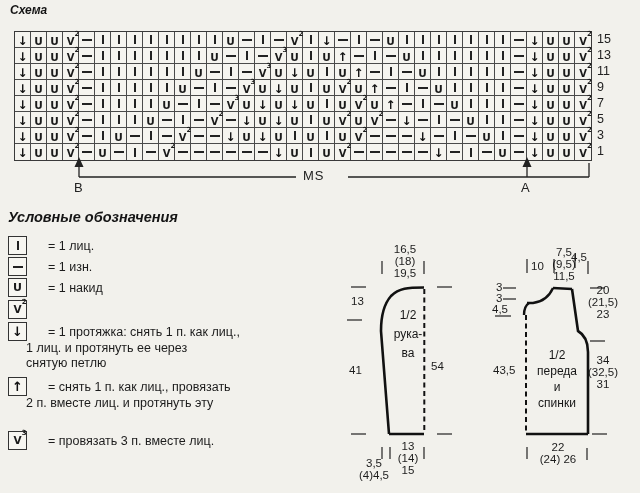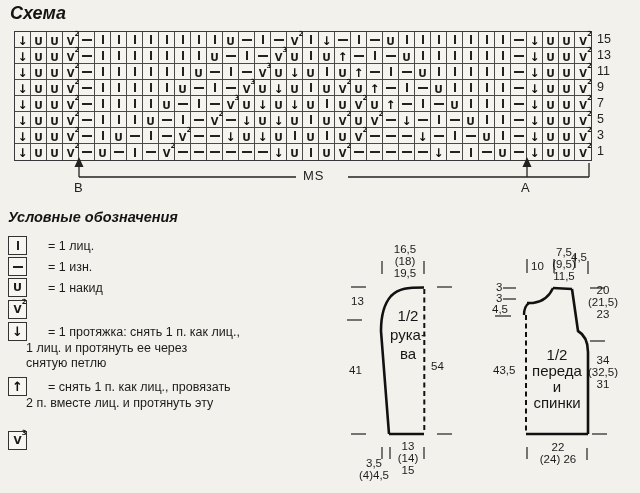--- a/index.html
+++ b/index.html
@@ -1,20 +1,20 @@
 <!DOCTYPE html>
 <html><head>
 <meta charset="utf-8">
 <style>
   html,body{margin:0;padding:0;}
   body{font-family:"Liberation Sans","DejaVu Sans",sans-serif;background:#888;}
   #page{position:relative;width:640px;height:493px;background:#f2f1ec;overflow:hidden;color:#1e1e1e;}
 
   .hdr{position:absolute;font-style:italic;font-weight:bold;color:#151515;}
-  #schema-title{left:10px;top:3px;font-size:18px;}
+  #schema-title{left:10px;top:3px;font-size:12px;}
   #legend-title{left:8px;top:209px;font-size:14.5px;}
 
   
   #chart-grid{position:absolute;left:14px;top:31px;border:1.5px solid #3a3a3a;
     display:grid;grid-template-columns:repeat(36,16px);grid-auto-rows:16px;background:#f5f4ef;}
   .cell{border-right:1px solid #4a4a4a;border-bottom:1px solid #4a4a4a;
     display:flex;align-items:center;justify-content:center;box-sizing:border-box;overflow:visible;}
   .cell:nth-child(36n){border-right:none;}
   .cell:nth-last-child(-n+36){border-bottom:none;}
 
@@ -39,21 +39,21 @@
     display:flex;align-items:center;justify-content:center;flex:0 0 17px;}
   .lbox .sa{font-size:13px;}
   .lbox .so{font-size:11px;}
   .lbox .sv{font-size:10.5px;}
   .lg-cont{padding-left:18px;line-height:14.5px;}
 
   
   .m{position:absolute;font-size:11.5px;color:#1c1c1c;white-space:nowrap;}
   .mstack{position:absolute;text-align:center;font-size:11.5px;line-height:12px;color:#1c1c1c;}
   .mstack span{display:block;}
-  .piece-label{position:absolute;text-align:center;font-size:15px;color:#161616;}
+  .piece-label{position:absolute;text-align:center;font-size:12px;color:#161616;}
   #sleeve-label{left:380px;top:306px;width:56px;line-height:19px;}
   #front-label{left:526px;top:347px;width:62px;line-height:16px;}
 
   svg{position:absolute;left:0;top:0;}
 </style>
 </head>
 <body>
 
 <div id="page">
 
@@ -1352,20 +1352,21 @@
           </span>
           <span>= снять 1 п. как лиц., провязать</span>
         </div>
         <div class="lg-cont">2 п. вместе лиц. и протянуть эту</div>
       </div>
       <div class="lg-item" style="top:431px">
         <div class="lg-first">
           <span class="lbox">
             <b class="sv">V<sup>3</sup></b>
           </span>
+          <span>= провязать 3 п. вместе лиц.</span>
         </div>
       </div>
     </div>
 
   <div class="mstack" style="left:383px;top:243px;width:44px;">
     <span>16,5</span>
     <span>(18)</span>
     <span>19,5</span>
   </div>
   <div class="m" style="left:351px;top:295px;">13</div>

